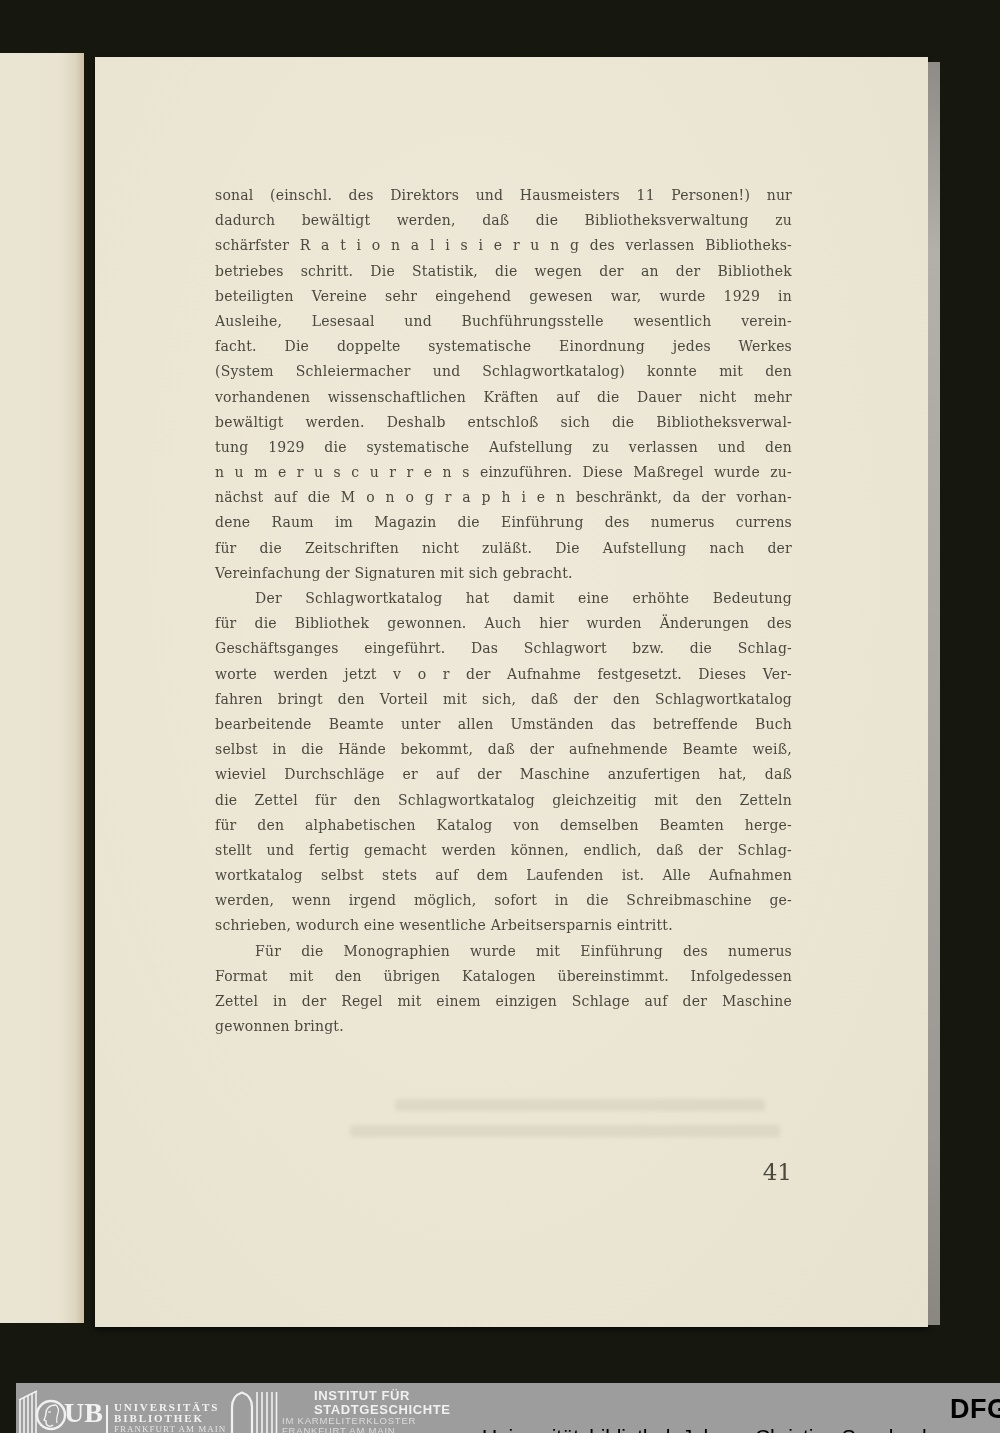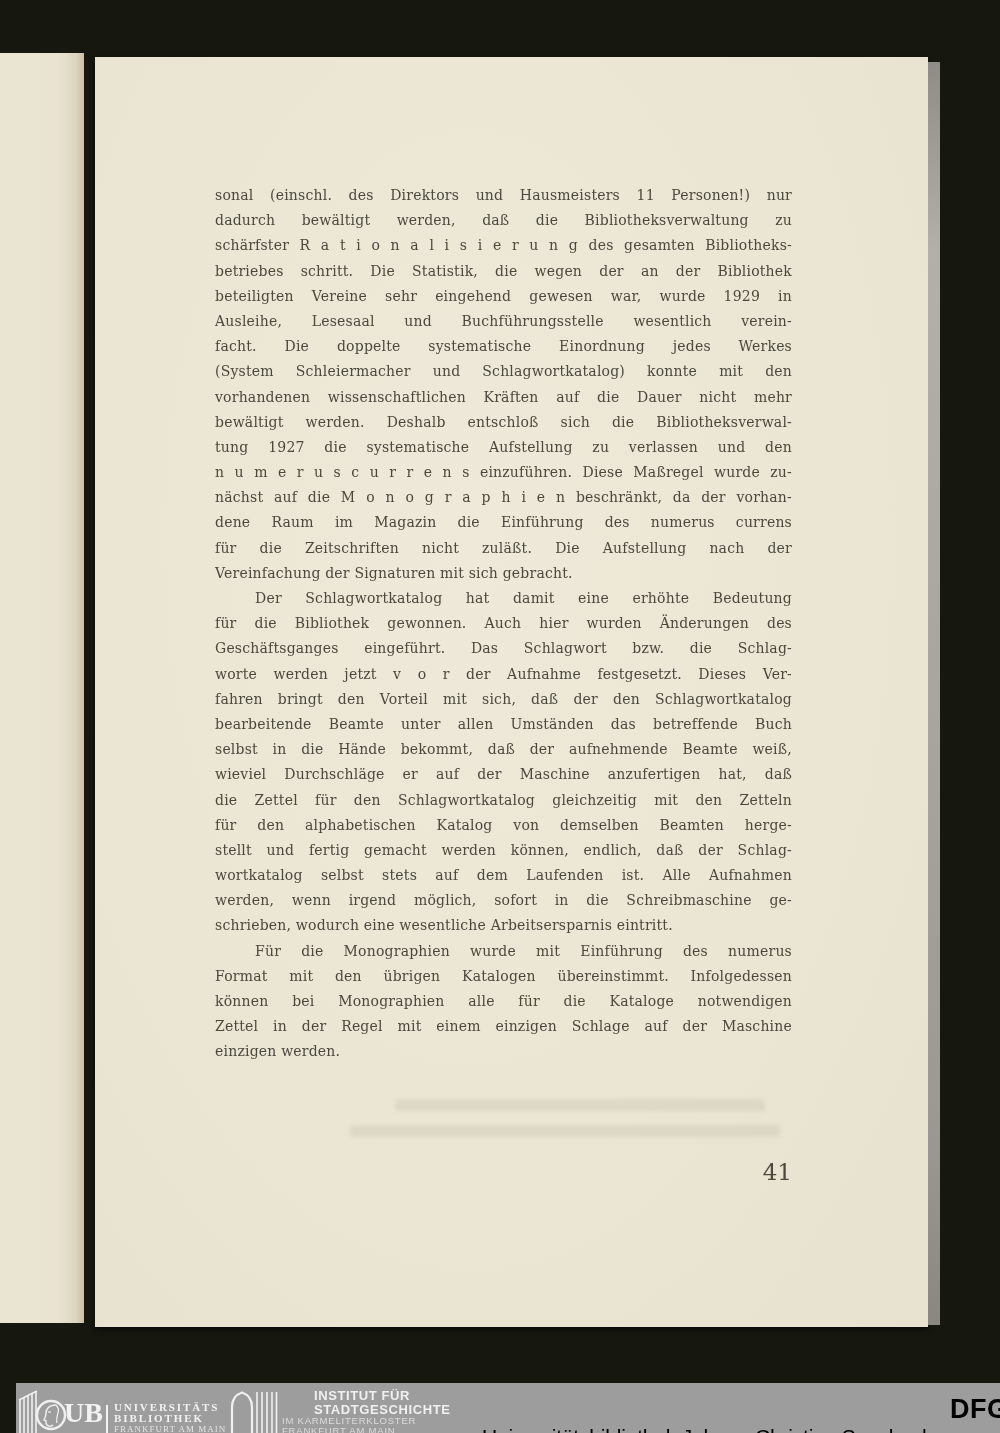--- a/index.html
+++ b/index.html
@@ -136,29 +136,29 @@
 
 <div class="stage">
 
   <div class="prev-page-edge"></div>
   <div class="gutter"></div>
 
   <div class="page">
     <div class="text-block">
         <div class="line">sonal (einschl. des Direktors und Hausmeisters 11 Personen!) nur</div>
         <div class="line">dadurch bewältigt werden, daß die Bibliotheksverwaltung zu</div>
-        <div class="line">schärfster R a t i o n a l i s i e r u n g des gesamten Bibliotheks-</div>
+        <div class="line">schärfster R a t i o n a l i s i e r u n g des verlassen Bibliotheks-</div>
         <div class="line">betriebes schritt. Die Statistik, die wegen der an der Bibliothek</div>
         <div class="line">beteiligten Vereine sehr eingehend gewesen war, wurde 1929 in</div>
         <div class="line">Ausleihe, Lesesaal und Buchführungsstelle wesentlich verein-</div>
         <div class="line">facht. Die doppelte systematische Einordnung jedes Werkes</div>
         <div class="line">(System Schleiermacher und Schlagwortkatalog) konnte mit den</div>
         <div class="line">vorhandenen wissenschaftlichen Kräften auf die Dauer nicht mehr</div>
         <div class="line">bewältigt werden. Deshalb entschloß sich die Bibliotheksverwal-</div>
-        <div class="line">tung 1927 die systematische Aufstellung zu verlassen und den</div>
+        <div class="line">tung 1929 die systematische Aufstellung zu verlassen und den</div>
         <div class="line">n u m e r u s c u r r e n s einzuführen. Diese Maßregel wurde zu-</div>
         <div class="line">nächst auf die M o n o g r a p h i e n beschränkt, da der vorhan-</div>
         <div class="line">dene Raum im Magazin die Einführung des numerus currens</div>
         <div class="line">für die Zeitschriften nicht zuläßt. Die Aufstellung nach der</div>
         <div class="line line-last">Vereinfachung der Signaturen mit sich gebracht.</div>
         <div class="line line-indent">Der Schlagwortkatalog hat damit eine erhöhte Bedeutung</div>
         <div class="line">für die Bibliothek gewonnen. Auch hier wurden Änderungen des</div>
         <div class="line">Geschäftsganges eingeführt. Das Schlagwort bzw. die Schlag-</div>
         <div class="line">worte werden jetzt v o r der Aufnahme festgesetzt. Dieses Ver-</div>
         <div class="line">fahren bringt den Vorteil mit sich, daß der den Schlagwortkatalog</div>
@@ -166,23 +166,22 @@
         <div class="line">selbst in die Hände bekommt, daß der aufnehmende Beamte weiß,</div>
         <div class="line">wieviel Durchschläge er auf der Maschine anzufertigen hat, daß</div>
         <div class="line">die Zettel für den Schlagwortkatalog gleichzeitig mit den Zetteln</div>
         <div class="line">für den alphabetischen Katalog von demselben Beamten herge-</div>
         <div class="line">stellt und fertig gemacht werden können, endlich, daß der Schlag-</div>
         <div class="line">wortkatalog selbst stets auf dem Laufenden ist. Alle Aufnahmen</div>
         <div class="line">werden, wenn irgend möglich, sofort in die Schreibmaschine ge-</div>
         <div class="line line-last">schrieben, wodurch eine wesentliche Arbeitsersparnis eintritt.</div>
         <div class="line line-indent">Für die Monographien wurde mit Einführung des numerus</div>
         <div class="line">Format mit den übrigen Katalogen übereinstimmt. Infolgedessen</div>
-        <div class="line">können bei Monographien alle für die Kataloge notwendigen</div>
         <div class="line">Zettel in der Regel mit einem einzigen Schlage auf der Maschine</div>
-        <div class="line line-last">einzigen werden.</div>
+        <div class="line line-last">gewonnen bringt.</div>
       </div>
     <div class="bleed bleed-1"></div>
     <div class="bleed bleed-2"></div>
     <div class="page-number">41</div>
   </div>
 
   <div class="page-edge-right"></div>
 
   <div class="footer">
 

